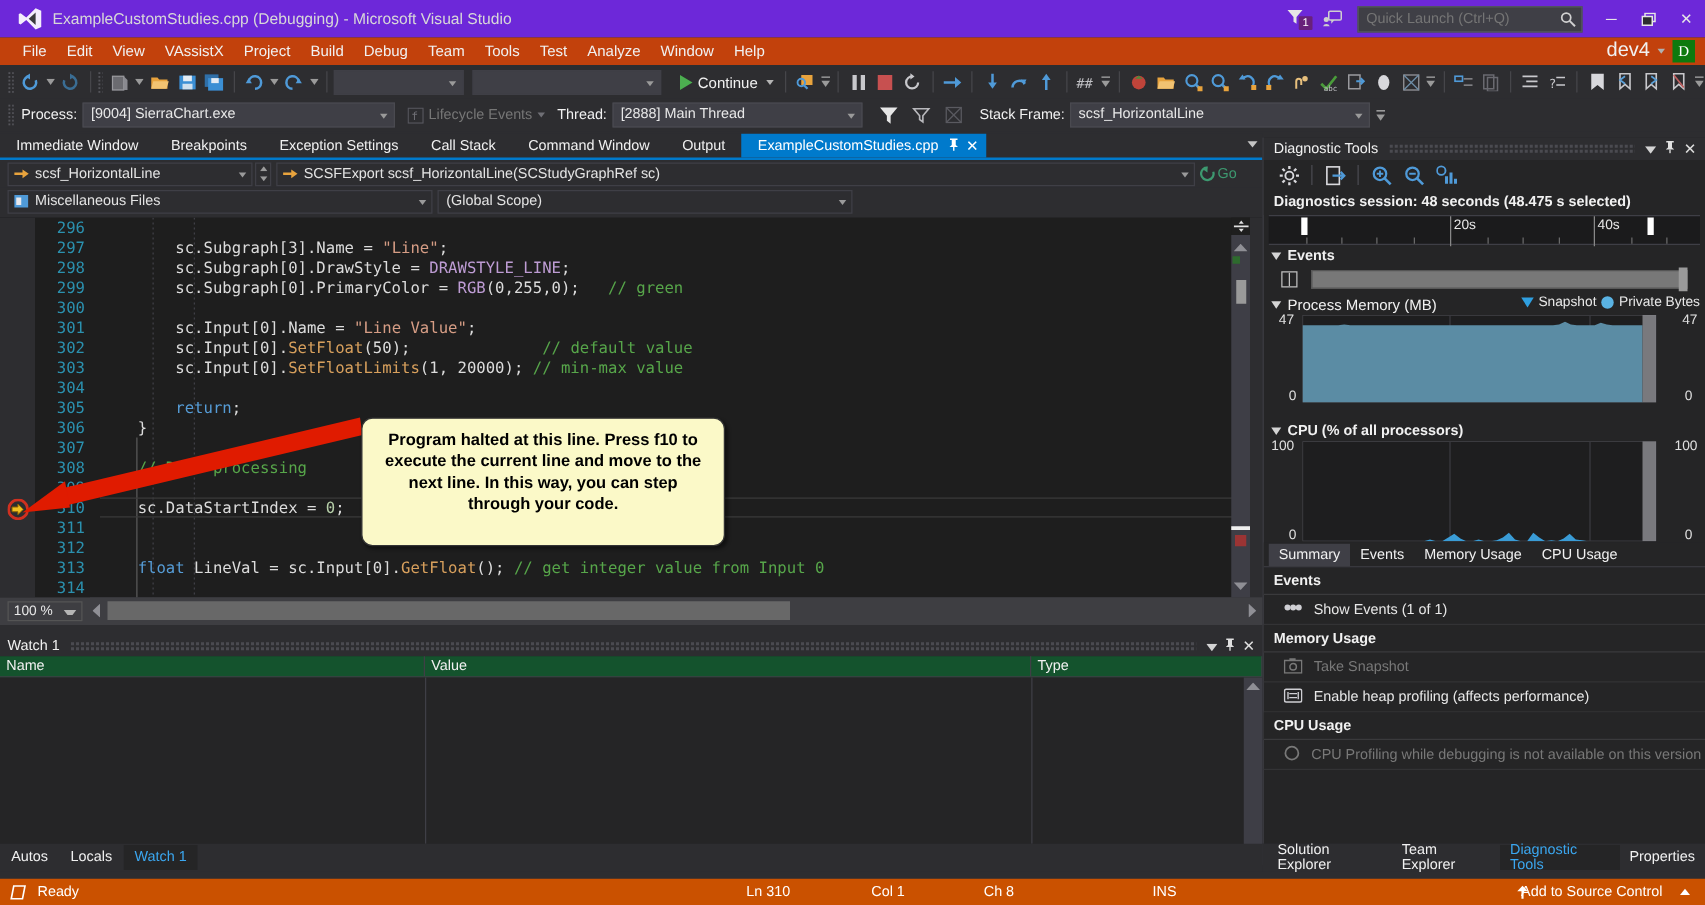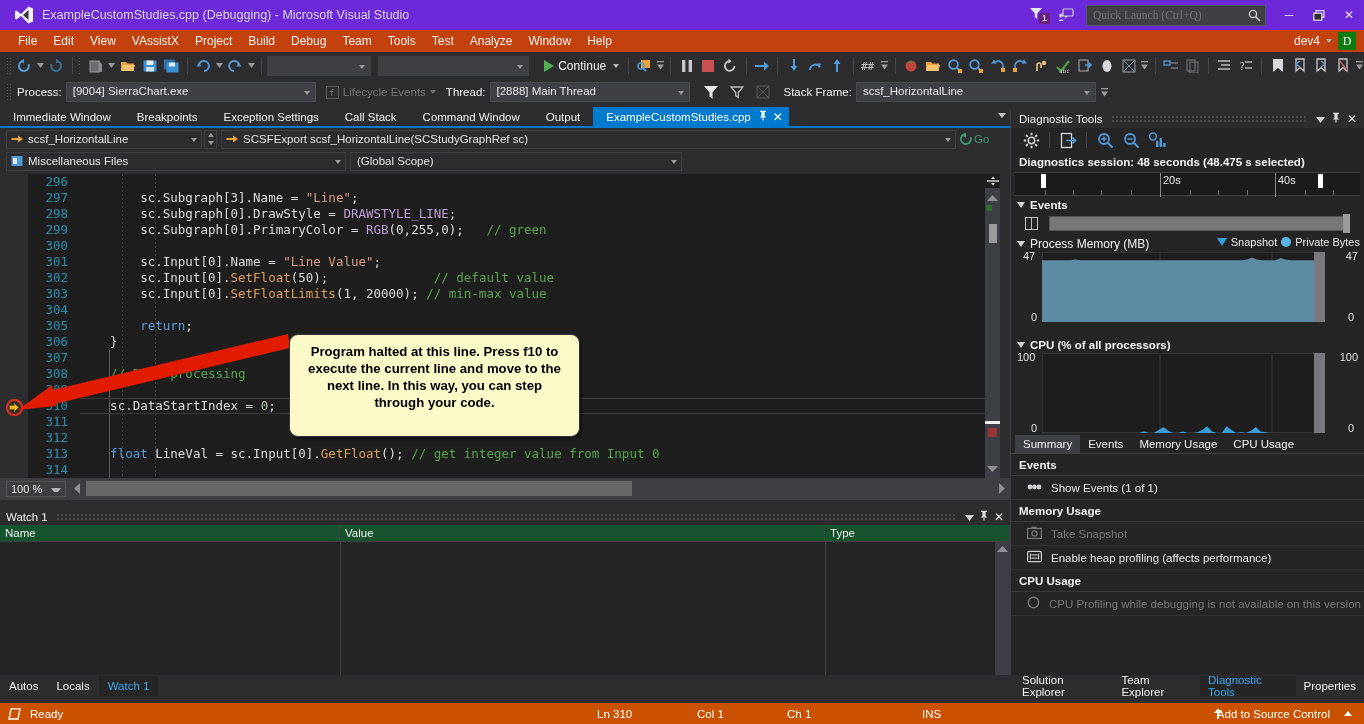--- a/index.html
+++ b/index.html
@@ -19,30 +19,30 @@
   .title-text { position:absolute; left:42px; top:8px; font-size:12.5px; color:#d8d8d8; white-space:nowrap; }
   .tb-right { position:absolute; right:0; top:0; height:30px; display:flex; align-items:center; }
   .notif { position:relative; width:30px; height:30px; }
   .notif svg { position:absolute; left:5px; top:6px; }
   .notif-badge { position:absolute; left:15px; top:13px; background:#68217a; color:#fff;
      font-size:9px; line-height:11px; padding:0 3px; border-radius:1px; }
   .feedback-ic { width:28px; height:30px; position:relative; }
   .quick-launch { position:relative; width:180px; height:21px; background:#3f3f46;
      border:1px solid #555a61; margin:0 8px 0 4px; }
   .quick-launch input { width:152px; height:19px; background:transparent; border:none; outline:none;
-     color:#bdbdbd; font-size:11.5px; font-family:Liberation Serif, serif; padding-left:6px; }
+     color:#bdbdbd; font-size:11.5px; font-family:Liberation Sans, sans-serif; padding-left:6px; }
   .ql-search { position:absolute; right:4px; top:3px; }
   .wbtn { width:30px; height:26px; display:flex; align-items:center; justify-content:center; color:#e6e6e6; }
 
   
   .menubar { position:absolute; left:0; top:30px; width:1364px; height:22px; background:#c2410c; }
   .menu-items { display:flex; align-items:center; height:22px; padding-left:10px; }
   .menu-item { font-size:12px; color:#f1f1f1; padding:2px 8px; white-space:nowrap; }
   .mb-right { position:absolute; right:8px; top:0; height:22px; display:flex; align-items:center; gap:6px; }
-  .dev-name { font-size:12px; color:#f1f1f1; }
+  .dev-name { font-size:16px; color:#f1f1f1; }
   .caret-sm { width:0;height:0;border-left:3px solid transparent;border-right:3px solid transparent;border-top:4px solid #b0b0b0; }
   .avatar-d { width:18px; height:18px; background:#0e7a0e; color:#fff; font-size:12px;
      display:flex; align-items:center; justify-content:center; font-family:"Liberation Serif",serif; }
 
   
   .toolbar { position:absolute; left:0; top:52px; width:1364px; height:27px; background:#2d2d30; }
   .tb-row { display:flex; align-items:center; height:27px; padding-left:6px; gap:1px; }
   .tbtn { width:22px; height:22px; display:flex; align-items:center; justify-content:center; position:relative; }
   .tdrop { width:10px; height:22px; display:flex; align-items:center; justify-content:center; }
   .tsep { width:1px; height:17px; background:#46464a; margin:0 4px; }
@@ -1103,21 +1103,21 @@
 
   <div class="status" style="background: rgb(202, 81, 0);">
     <span class="st-flag">
       <svg width="13" height="12" viewBox="0 0 13 12">
           <path d="M3 0.8 L12 0.8 L10 11 L1 11 Z" fill="none" stroke="#ffffff" stroke-width="1.3"></path>
         </svg>
     </span>
     <span class="st-ready">Ready</span>
     <span class="st-ln">Ln 310</span>
     <span class="st-col">Col 1</span>
-    <span class="st-ch">Ch 1</span>
+    <span class="st-ch">Ch 8</span>
     <span class="st-ins">INS</span>
     <span class="st-up">
       <svg width="12" height="12" viewBox="0 0 12 12">
           <line x1="6" y1="11" x2="6" y2="3" stroke="#ffffff" stroke-width="1.7"></line>
           <path d="M1.8 5 L6 0.6 L10.2 5 Z" fill="#ffffff"></path>
         </svg>
     </span>
     <span class="st-src">Add to Source Control</span>
     <span class="st-caretup"></span>
   </div>

